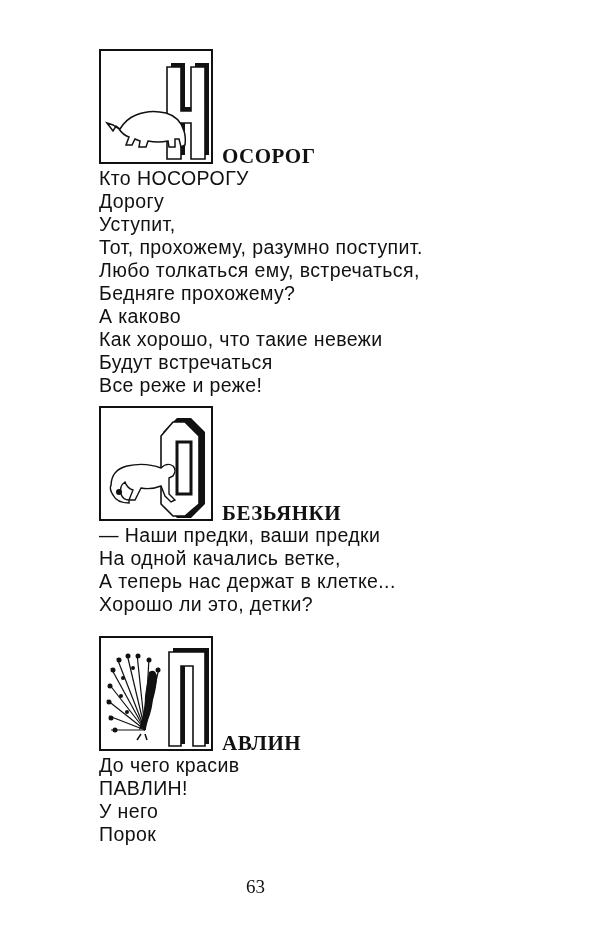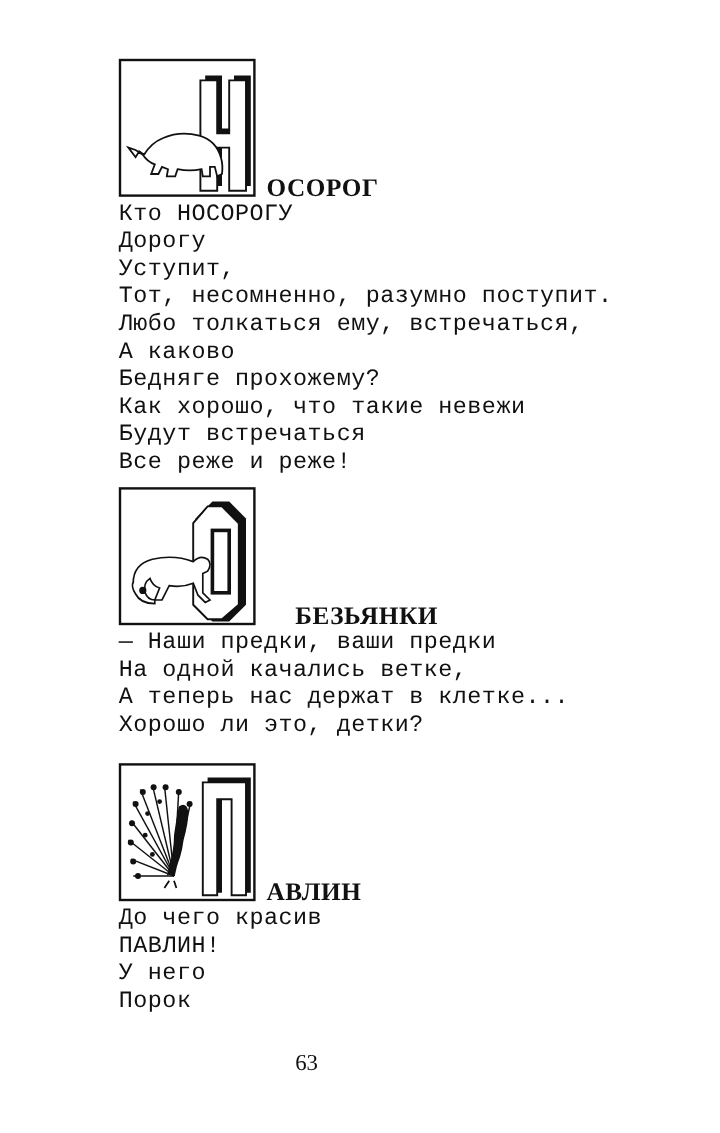--- a/index.html
+++ b/index.html
@@ -5,21 +5,21 @@
     html, body { margin: 0; padding: 0; background: #ffffff; }
     body { width: 600px; height: 944px; position: relative; overflow: hidden;
            font-family: "DejaVu Serif", "Liberation Serif", serif; color: #111; }
     .page { position: absolute; inset: 0; padding-left: 36px; }
     .section { position: absolute; left: 99px; width: 420px; }
     .initial-box { position: absolute; left: 0; top: 0; width: 110px; height: 111px;
                    border: 2px solid #111; background: #fff; box-sizing: content-box; }
     .initial-box svg { position: absolute; left: 0; top: 0; width: 110px; height: 111px; }
     .heading { position: absolute; left: 123px; font-family: "Liberation Serif", serif;
                font-weight: bold; font-size: 21px; letter-spacing: 0.5px; line-height: 1; }
-    .verse { position: absolute; left: 0; font-family: Liberation Mono, monospace;
+    .verse { position: absolute; left: 0; font-family: Liberation Sans, sans-serif;
              font-size: 19.5px; line-height: 23px; white-space: nowrap; letter-spacing: 0.4px; }
     .verse div { height: 23px; }
     .page-number { position: absolute; left: 246px; top: 876px;
                    font-family: Liberation Serif, serif; font-size: 19px; }
   </style>
 </head>
 <body>
 
 <div class="page">
 
@@ -32,43 +32,43 @@
         <path d="M66 16 h14 v44 h10 v-44 h14 v92 h-14 v-36 h-10 v36 h-14 z" fill="#fff" stroke="#111" stroke-width="1.6"></path>
 
         <path d="M6 72 l6 8 l3 -5 l4 3 q6 -10 16 -14 q14 -6 30 -2 q14 4 18 18 q2 6 1 14 l-4 2 l-2 -8 l-4 0 l0 8 l-6 0 l-1 -6 q-10 2 -20 0 l-2 6 l-7 0 l1 -6 l-5 -2 l-3 6 l-6 0 l3 -8 q-6 -2 -10 -8 l-6 -4 z" fill="#fff" stroke="#111" stroke-width="1.5"></path>
       </svg>
     </div>
     <div class="heading" style="top:97px;">ОСОРОГ</div>
     <div class="verse" style="top:118px;">
       <div>Кто НОСОРОГУ</div>
       <div>Дорогу</div>
       <div>Уступит,</div>
-      <div>Тот, несомненно, разумно поступит.</div>
+      <div>Тот, прохожему, разумно поступит.</div>
       <div>Любо толкаться ему, встречаться,</div>
+      <div>Бедняге прохожему?</div>
       <div>А каково</div>
-      <div>Бедняге прохожему?</div>
       <div>Как хорошо, что такие невежи</div>
       <div>Будут встречаться</div>
       <div>Все реже и реже!</div>
     </div>
   </section>
 
   <section class="section" style="top:406px; height:210px;">
     <div class="initial-box">
       <svg viewBox="0 0 110 111">
 
         <path d="M76 10 h14 l14 14 v72 l-14 14 h-14 l-14 -14 v-72 z" fill="#111"></path>
         <path d="M72 14 h12 l14 14 v68 l-14 12 h-12 l-12 -12 v-68 z" fill="#fff" stroke="#111" stroke-width="1.6"></path>
         <rect x="76" y="34" width="14" height="52" fill="#fff" stroke="#111" stroke-width="3"></rect>
 
         <path d="M10 78 q0 -16 16 -20 q18 -4 34 2 q6 -6 12 -2 q4 4 0 10 l-4 2 l0 16 l6 6 l-4 2 l-6 -6 l-4 -10 q-10 4 -20 2 l-6 12 l-6 0 l4 -10 q-6 -2 -8 -8 q-6 4 -4 12 q2 6 8 6 l0 3 q-12 0 -16 -8 q-4 -6 -2 -10 z" fill="#fff" stroke="#111" stroke-width="1.4"></path>
         <circle cx="18" cy="84" r="3" fill="#111"></circle>
       </svg>
     </div>
-    <div class="heading" style="top:97px;margin-left:24px;">БЕЗЬЯНКИ</div>
+    <div class="heading" style="top:97px;">БЕЗЬЯНКИ</div>
     <div class="verse" style="top:118px;">
       <div>— Наши предки, ваши предки</div>
       <div>На одной качались ветке,</div>
       <div>А теперь нас держат в клетке...</div>
       <div>Хорошо ли это, детки?</div>
     </div>
   </section>
 
   <section class="section" style="top:636px; height:230px;">
     <div class="initial-box">

